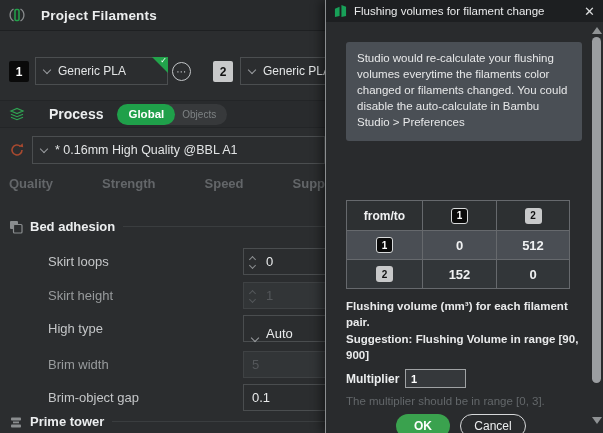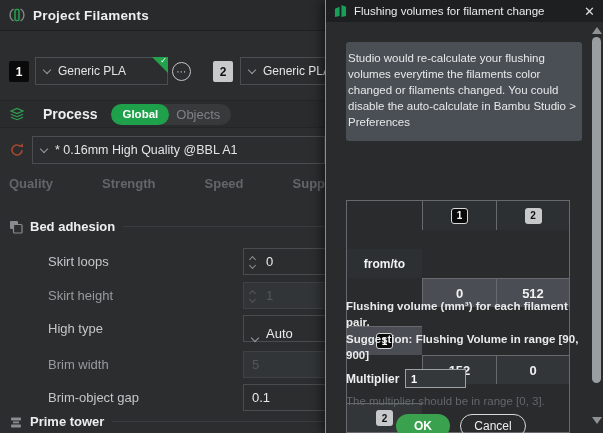--- a/index.html
+++ b/index.html
@@ -3,21 +3,21 @@
 <meta charset="utf-8">
 <style>
   * { margin:0; padding:0; box-sizing:border-box; }
   html,body { background:#1a1c1e; }
   body { font-family:"Liberation Sans", sans-serif; }
   #app { position:relative; width:603px; height:433px; background:#2b2d2f; overflow:hidden; }
 
   
   .lp-header { position:absolute; left:0; top:0; width:603px; height:31px;
     background:#282a2c; border-bottom:1px solid #1e2022; display:flex; align-items:center; padding:0 9px; }
-  .lp-title { font-size:13.5px; font-weight:700; color:#eceeef; margin-left:8px; letter-spacing:.2px; }
+  .lp-title { font-size:13.5px; font-weight:700; color:#eceeef; margin-left:16px; letter-spacing:.2px; }
   .pill-btn { margin-left:auto; background:#3b3e40; color:#b2b5b7; font-size:10.5px;
     padding:3px 11px; border-radius:10px; }
   .plus-btn { color:#c6c9cb; font-size:19px; font-weight:400; margin-left:12px; margin-right:6px; line-height:1; }
 
   .fila-row { position:absolute; left:0; top:57px; height:30px; width:603px; }
   .idx-badge { position:absolute; width:20px; height:21px; border-radius:2px; font-size:12px; font-weight:700;
     display:flex; align-items:center; justify-content:center; }
   .idx-dark { background:#0a0a0a; color:#fff; }
   .idx-light { background:#c8c9ca; color:#111; }
   .dd { position:absolute; height:28px; border:1px solid #4b4e50; background:#2b2d2f; display:flex;
@@ -25,25 +25,25 @@
   .chev { display:inline-block; width:6px; height:6px; border-right:1.5px solid #9a9da0;
     border-bottom:1.5px solid #9a9da0; transform:rotate(45deg); margin-right:8px; margin-top:-3px; flex:none; }
   .corner-check { position:absolute; right:-1px; top:-1px; width:16px; height:16px; background:#22a34b;
     clip-path:polygon(0 0,100% 0,100% 100%); }
   .corner-check span { position:absolute; right:1px; top:-1px; color:#fff; font-size:8px; }
   .ellipsis-btn { position:absolute; width:19px; height:19px; border:1.5px solid #c3c6c8; border-radius:50%;
     color:#c3c6c8; font-size:10px; display:flex; align-items:center; justify-content:center; letter-spacing:.5px; }
 
   .proc-row { position:absolute; left:0; top:100px; width:603px; height:28px; background:#292b2d;
     border-top:1px solid #232527; border-bottom:1px solid #232527; display:flex; align-items:center; padding:0 9px; }
-  .proc-title { font-size:14px; font-weight:700; color:#eceeef; margin-left:18px; }
+  .proc-title { font-size:14px; font-weight:700; color:#eceeef; margin-left:24px; }
   .seg-capsule { display:flex; align-items:center; background:#37393b; border-radius:11px; margin-left:14px; height:21px; }
   .seg-on { background:#1fa04a; color:#fff; font-size:11.5px; font-weight:700; border-radius:11px;
     height:21px; display:flex; align-items:center; padding:0 11px; }
-  .seg-off { color:#7e8284; font-size:13px; padding:0 11px 0 7px; }
+  .seg-off { color:#7e8284; font-size:10px; padding:0 11px 0 7px; }
   .adv-label { margin-left:auto; color:#e6e8e9; font-size:13px; margin-right:4px; }
   .toggle { width:28px; height:15px; border-radius:8px; background:#22a34b; position:relative; flex:none; }
   .toggle::after { content:""; position:absolute; right:1.5px; top:1.5px; width:12px; height:12px;
     border-radius:50%; background:#fff; }
 
   .preset-row { position:absolute; left:0; top:136px; width:603px; height:28px; }
   .tabs-row { position:absolute; left:9px; top:176px; width:594px; height:20px; display:flex; gap:16px;text-align:right; }
   .tab { color:#636669; font-size:13px; font-weight:700; margin-right:33px; }
 
   .sect-head { position:absolute; left:9px; display:flex; align-items:center; width:585px; }
@@ -64,28 +64,28 @@
   .ctrl .val-pad { margin-left:8px; }
 
   
   .dialog { position:absolute; left:325px; top:0; width:278px; height:433px; background:#292b2d;
     border-left:1px solid #8b8e90; box-shadow:-4px 0 10px rgba(0,0,0,.45); }
   .dlg-titlebar { position:absolute; left:0; top:0; width:100%; height:22px; background:#1d1f21;
     display:flex; align-items:center; padding:0 8px; }
   .dlg-title { color:#e9eaeb; font-size:11.5px; margin-left:7px; }
   .dlg-close { margin-left:auto; color:#dcdedf; font-size:13px; line-height:1; }
   .info-box { position:absolute; left:20px; top:42px; width:236px; height:99px; background:#4a4f55;
-    border-radius:3px; padding:8px 2px; color:#e7e8e9; font-size:11.5px; line-height:1.4; }
+    border-radius:3px; padding:8px 11px; color:#e7e8e9; font-size:11.5px; line-height:1.4; }
   .recalc-btn { position:absolute; left:20px; top:157px; width:92px; height:27px; background:#3aa24e;
     border-radius:14px; color:#fff; font-size:12px; font-weight:700; display:flex; align-items:center; justify-content:center; }
   .ftable { position:absolute; left:20px; top:200px; width:224px; border:1px solid #66696d;
     display:grid; grid-template-columns:75px 74px 73px; }
   .fcell { height:29px; display:flex; align-items:center; justify-content:center; color:#f0f1f2;
     font-size:13px; font-weight:700; border-left:1px solid #66696d; border-top:1px solid #66696d; }
-  .fcell.first { border-left:none;margin-top:48px; } .fcell.toprow { border-top:none; }
+  .fcell.first { border-left:none; } .fcell.toprow { border-top:none; }
   .fcell.hdr { background:#2d3032; font-size:12px; }
   .fcell.r1 { background:#4a4e54; }
   .fcell.r2 { background:#323639; }
   .mini-badge { width:17px; height:16px; border-radius:3px; display:flex; align-items:center;
     justify-content:center; font-size:10px; font-weight:700; }
   .mb-dark { background:#0a0a0a; color:#fff; border:1px solid #d8dadb; }
   .mb-light { background:#c8c9ca; color:#111; }
   .dlg-caption { position:absolute; left:20px; top:299px; width:242px; color:#e9eaeb; font-size:11.5px;
     font-weight:700; line-height:1.35; }
   .dlg-suggest { position:absolute; left:20px; top:332px; width:242px; color:#e9eaeb; font-size:11.5px;

